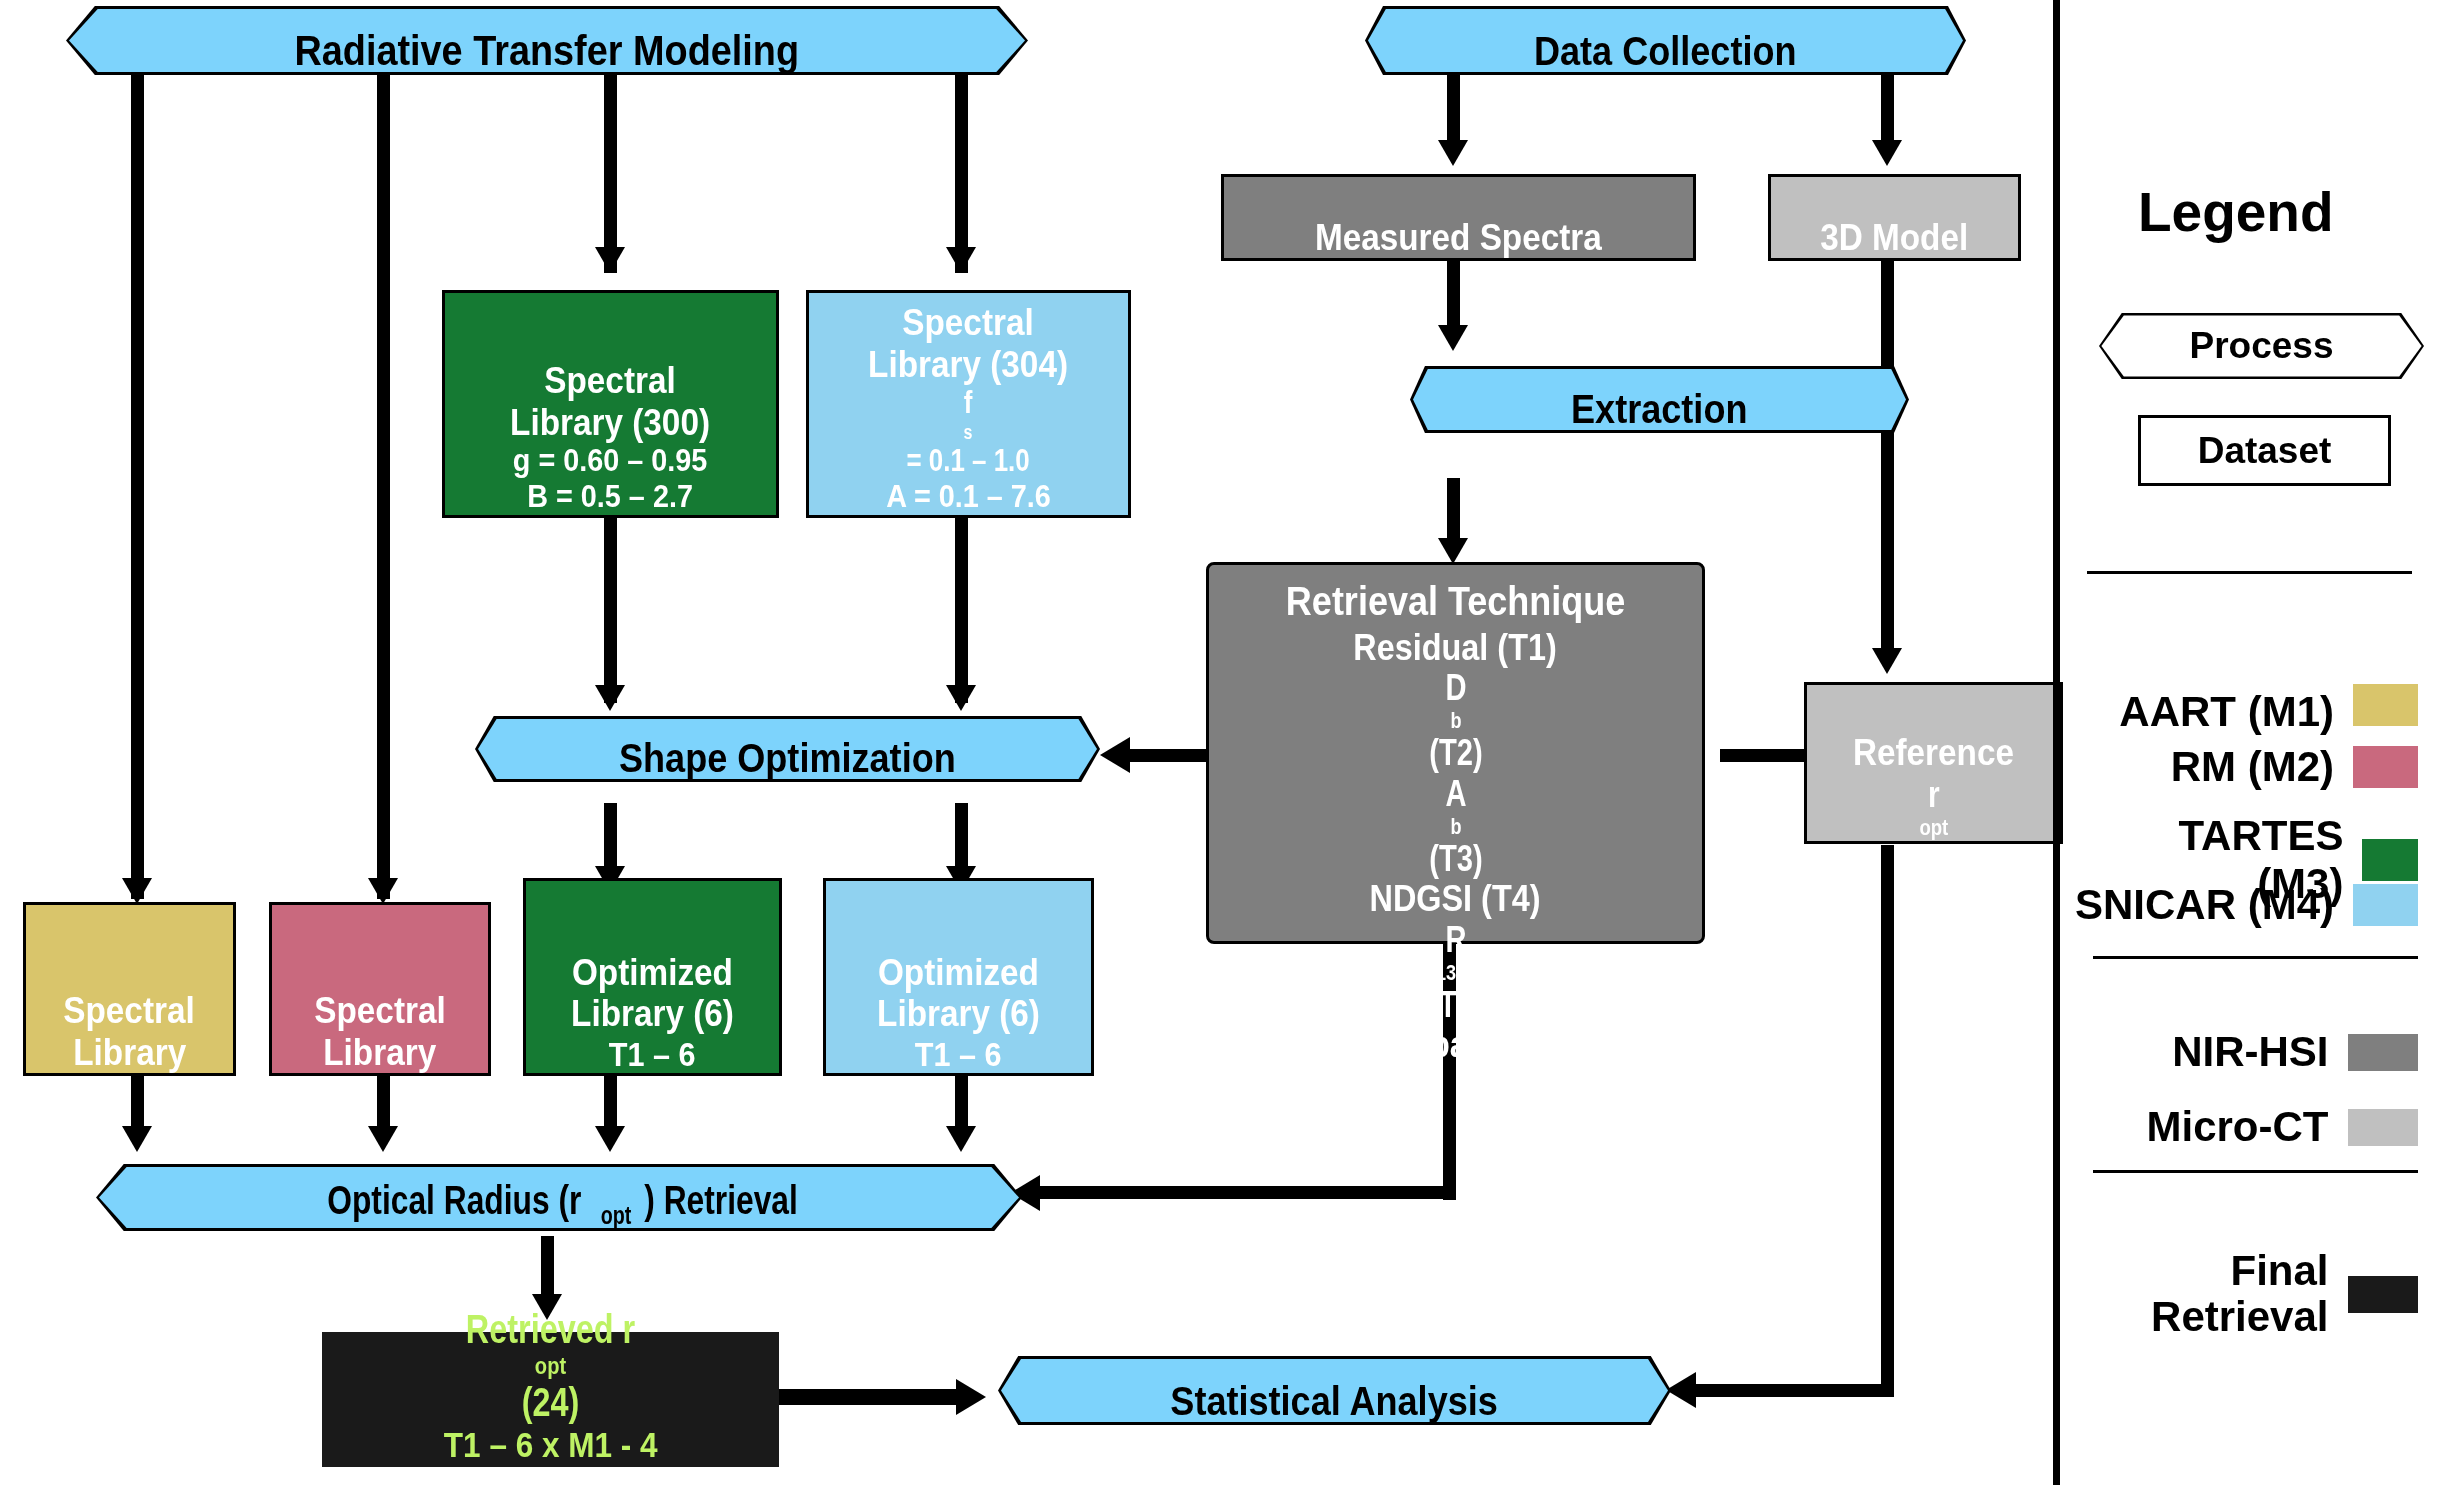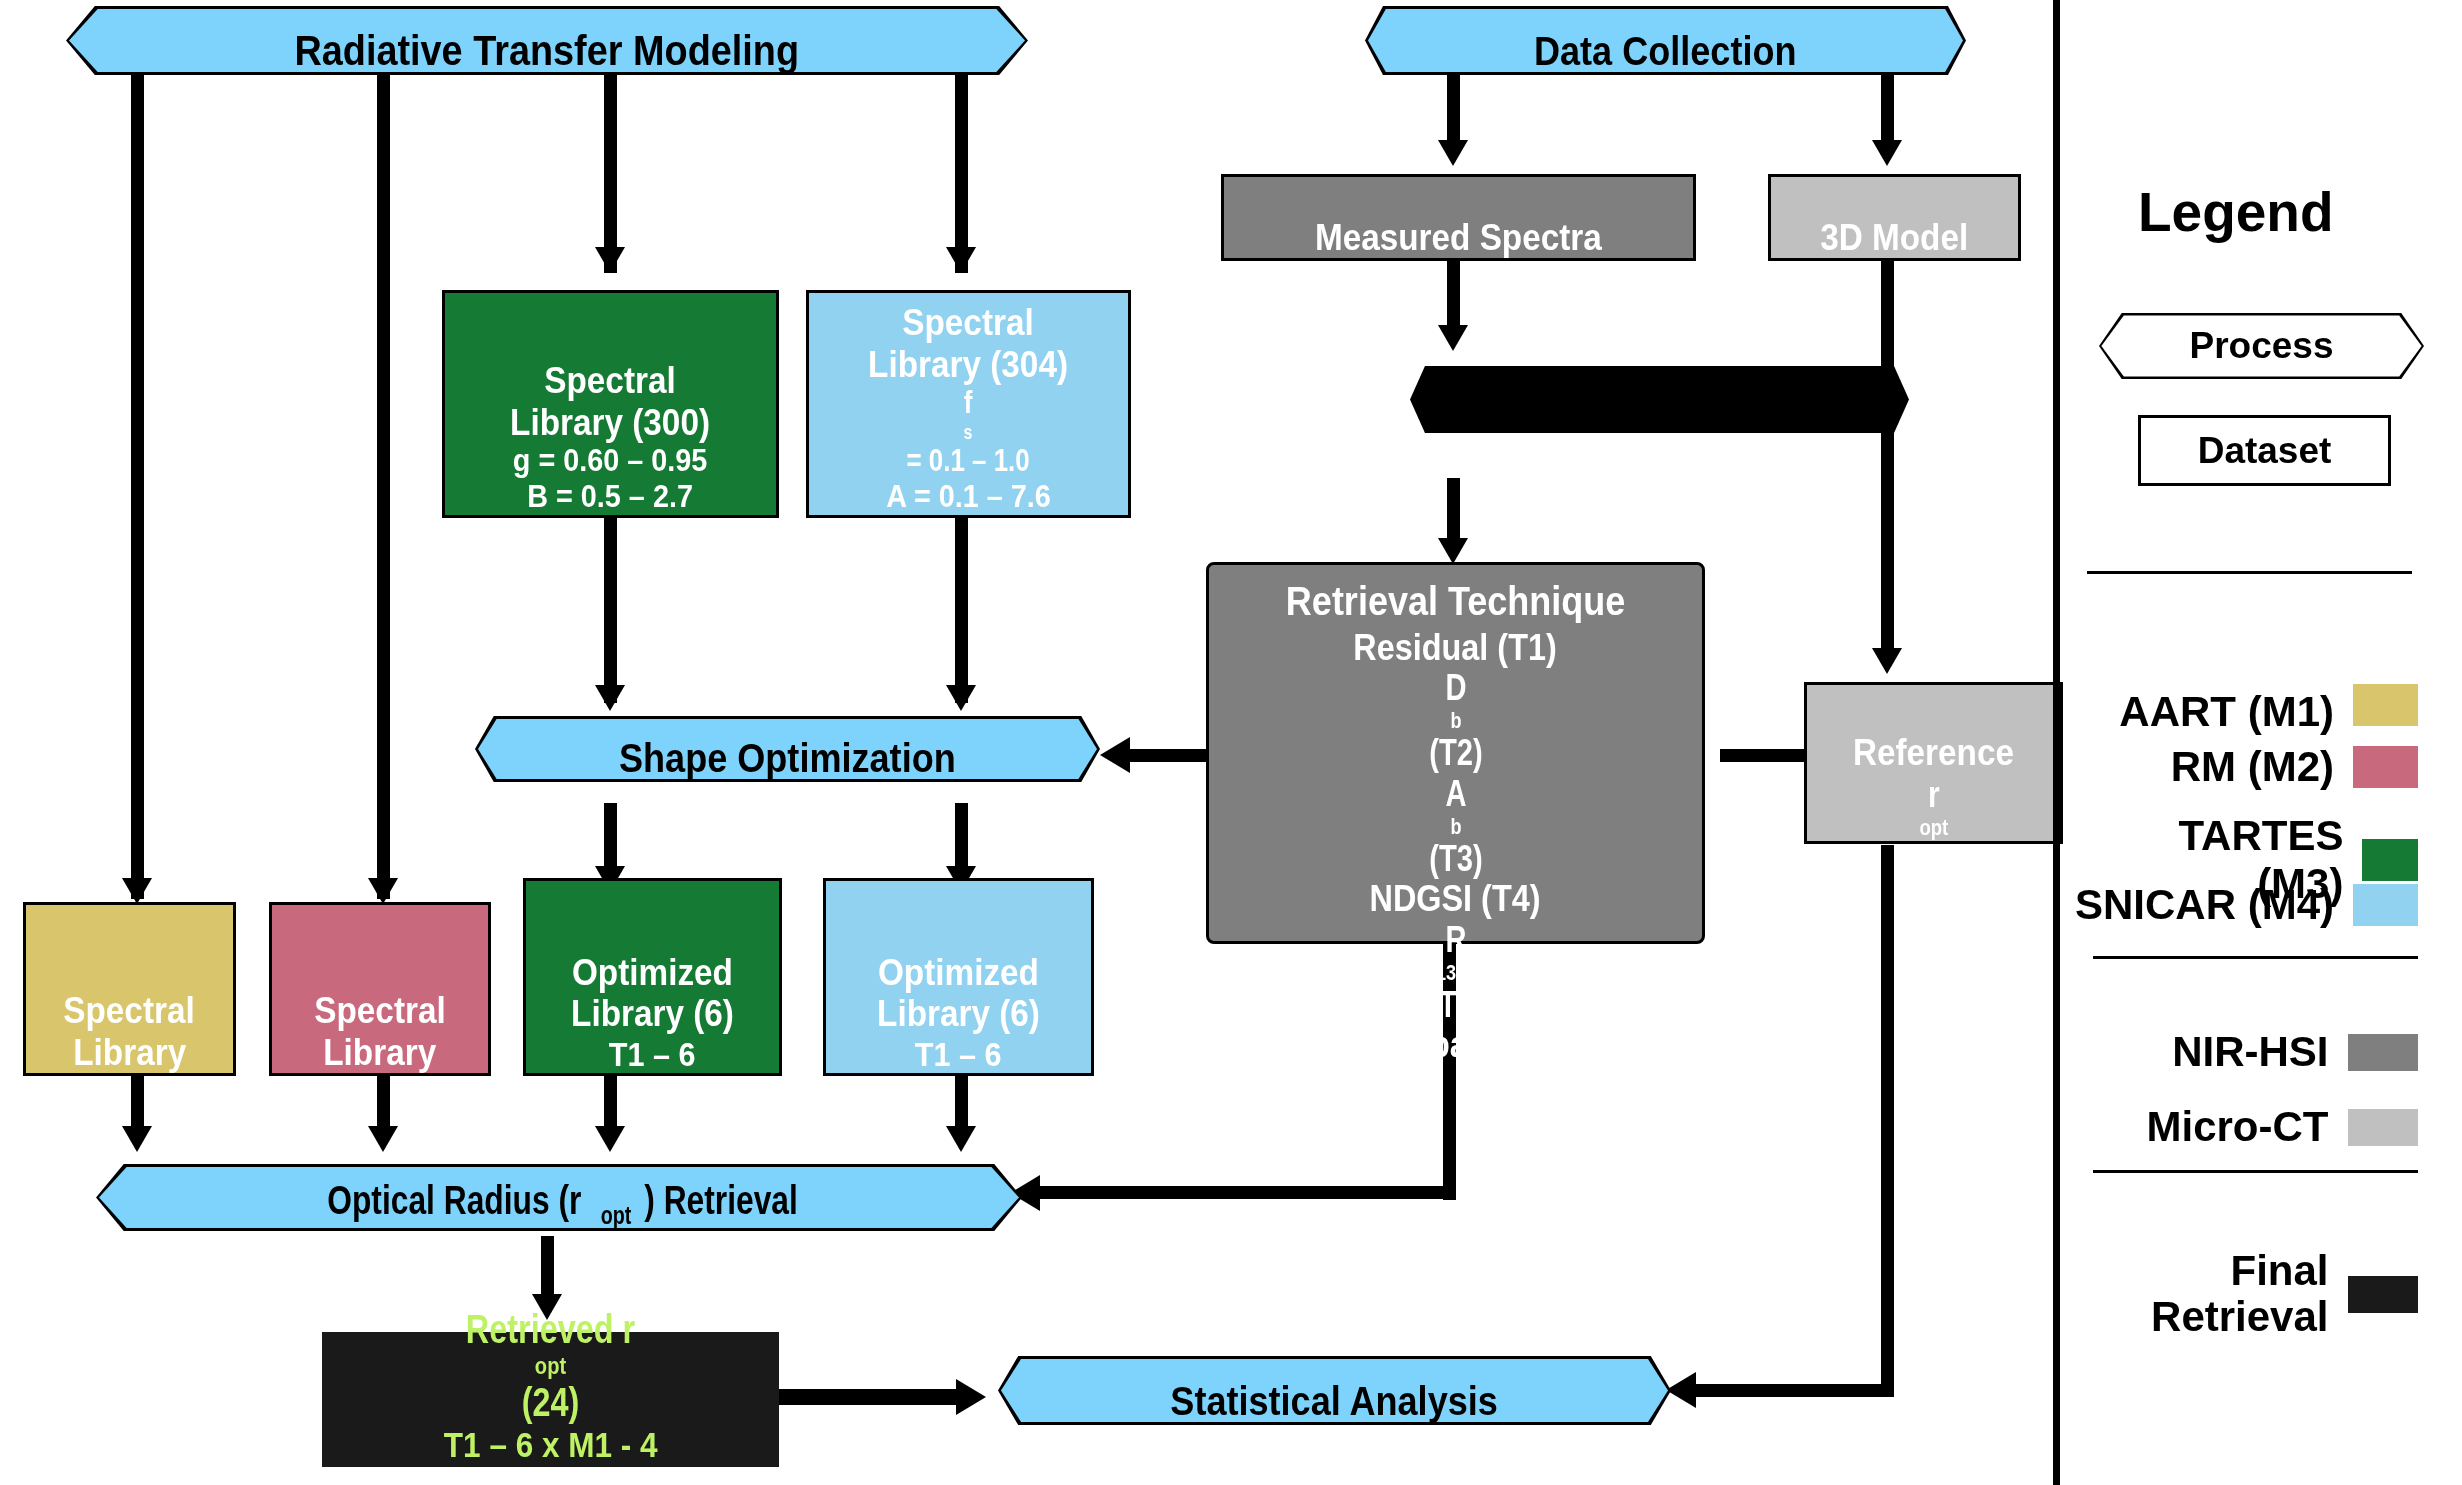--- a/index.html
+++ b/index.html
@@ -137,20 +137,23 @@
 
 <div class="proc-wrap" style="left:1365px;top:6px;width:601px;height:69px;">
   <div class="proc-bg"></div>
   <div class="proc-fg">
     <span style="font-size:41px;">Data Collection</span>
   </div>
 </div>
 
 <div class="proc-wrap" style="left:1410px;top:366px;width:499px;height:67px;">
   <div class="proc-bg"></div>
+  <div class="proc-fg">
+    <span style="font-size:41px;">Extraction</span>
+  </div>
 </div>
 
 <div class="proc-wrap" style="left:475px;top:716px;width:625px;height:66px;">
   <div class="proc-bg"></div>
   <div class="proc-fg">
     <span style="font-size:41px;">Shape Optimization</span>
   </div>
 </div>
 
 <div class="proc-wrap" style="left:96px;top:1164px;width:926px;height:67px;">

